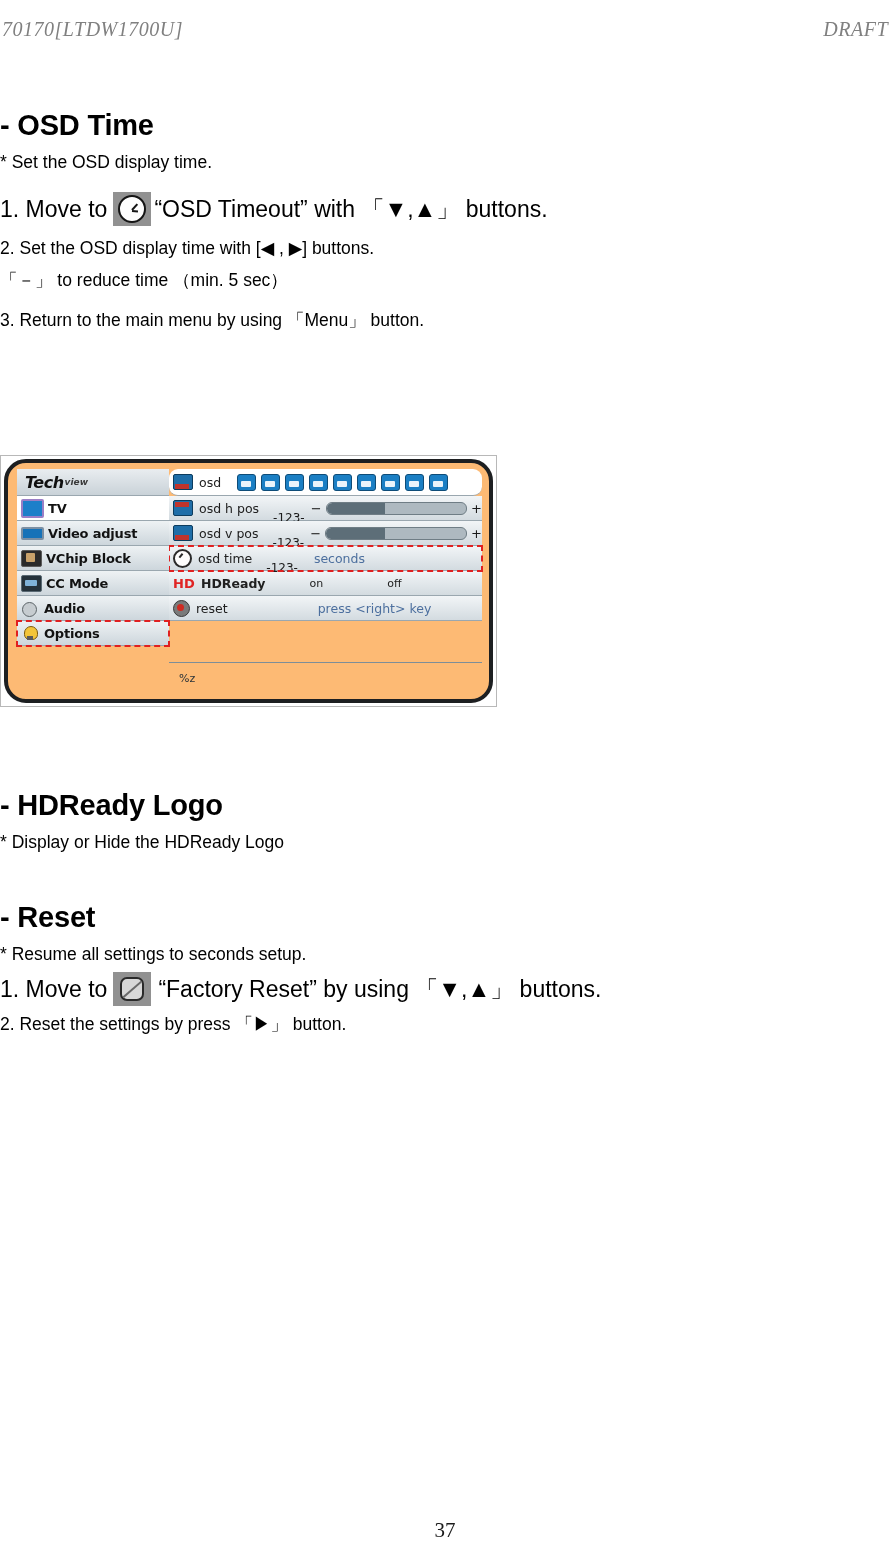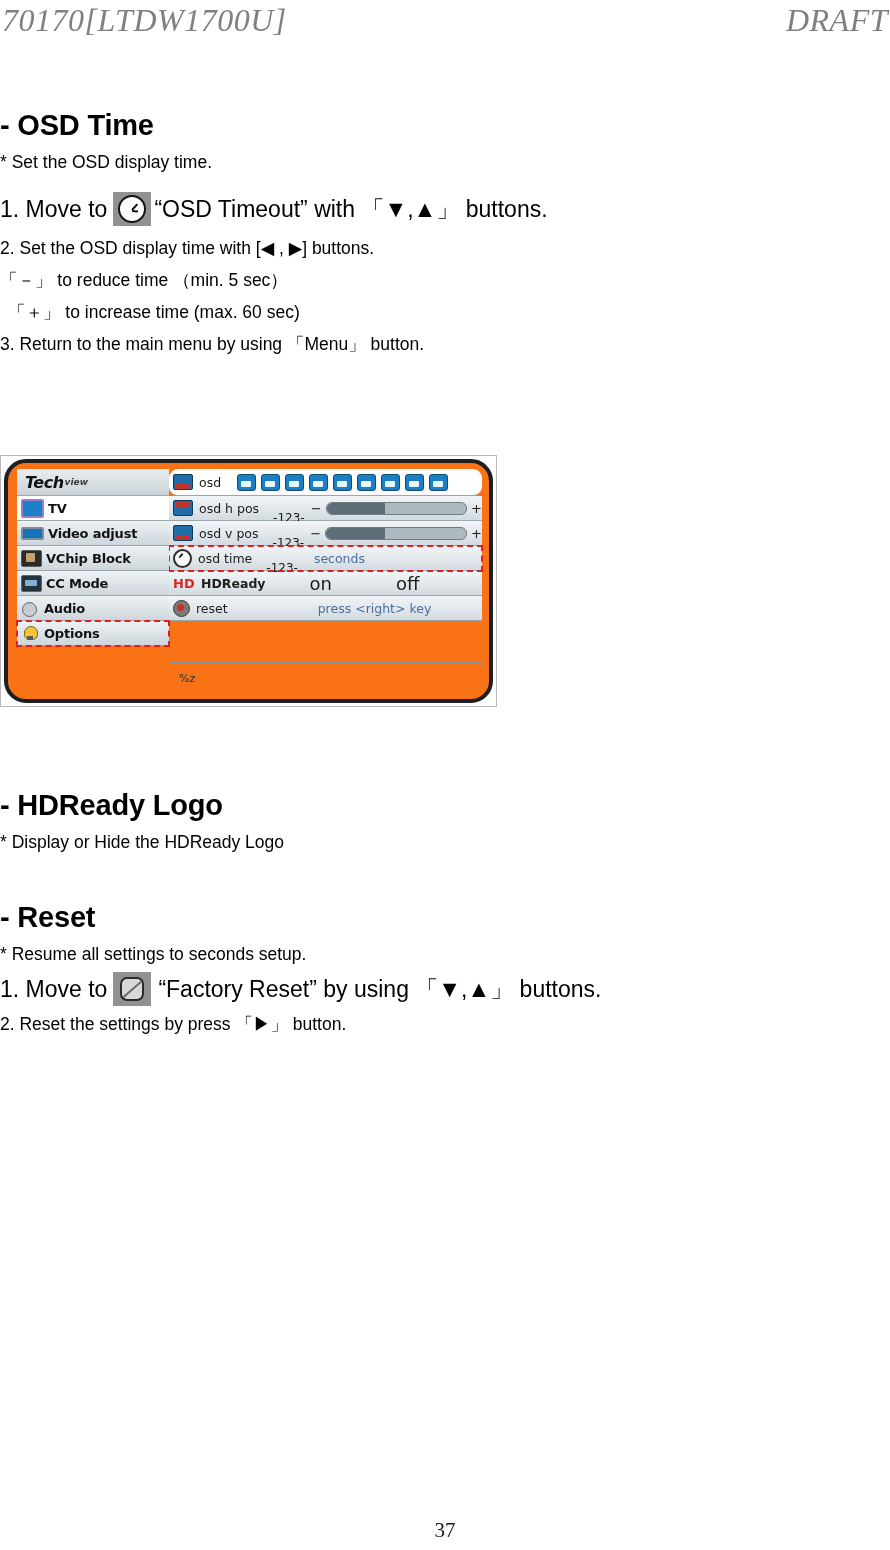--- a/index.html
+++ b/index.html
@@ -19,24 +19,24 @@
   
   .page-header {
     position: absolute;
     top: 2px;
     left: 0;
     width: 890px;
     height: 36px;
   }
   .hdr-left, .hdr-right {
     position: absolute;
-    top: 0;
+    top: 16px;
     font-family: "Liberation Serif", serif;
     font-style: italic;
-    font-size: 32px;
+    font-size: 20px;
     letter-spacing: 0.5px;
     color: #808080;
     white-space: nowrap;
   }
   .hdr-left  { left: 2px; }
   .hdr-right { right: 2px; }
 
   
   .content {
     position: absolute;
@@ -150,21 +150,21 @@
     height: 252px;
     background: #ffffff;
     border: 1px solid #b8b8b8;
     box-sizing: border-box;
     padding: 3px;
   }
   .osd-bezel {
     width: 100%;
     height: 100%;
     box-sizing: border-box;
-    background: #f97316;
+    background: #fdba74;
     border: 4px solid #1d1f21;
     border-radius: 22px;
     padding: 6px 7px 6px 9px;
     position: relative;
     overflow: hidden;
   }
   .osd-inner {
     display: flex;
     width: 100%;
     height: 100%;
@@ -312,21 +312,21 @@
     width: 15px; height: 15px;
   }
   .micon-reset::after {
     content:""; position:absolute; left:3px; top:3px;
     width:7px; height:7px; border-radius:50%; background:#cf2b22;
   }
 
   .mlabel { margin-left: 6px; white-space: nowrap; }
   .mval   { margin-left: 14px; color: #1a1a1a; font-size: 12px; white-space: nowrap; margin-top: 20px; }
   .mhint  { margin-left: 16px; color: #4c6f9e; font-size: 12.5px; white-space: nowrap; }
-  .mopt   { color: #1a1a1a; font-size: 18px; white-space: nowrap; }
+  .mopt   { color: #1a1a1a; font-size: 11px; white-space: nowrap; }
 
   .lang-strip {
     display: flex; gap: 5px; margin-left: 16px;
   }
   .lang-ic {
     width: 17px; height: 15px; border-radius: 3px;
     background: #1b7fc4; border: 1px solid #0e4c78;
     position: relative;
   }
   .lang-ic::after {
@@ -404,21 +404,20 @@
         <span class="clock-face"></span>
       </span>
     <span class="txt">“OSD Timeout” with 「▼,▲」 buttons.</span>
   </div>
 
   <div class="gap-s"></div>
   <p class="line">2. Set the OSD display time with [◀ , ▶] buttons.</p>
   <div style="height:8px"></div>
   <p class="line" style="padding-left:0">「－」 to reduce time （min. 5 sec）</p>
   <div style="height:8px"></div>
-  <p class="line" style="padding-left:8px">「＋」 to increase time (max. 60 sec)</p>
   <div style="height:8px"></div>
   <p class="line">3. Return to the main menu by using 「Menu」 button.</p>
 </div>
 
 <div class="osd-figure">
   <div class="osd-bezel">
     <div class="osd-inner">
 
       <div class="osd-side">
         <div class="brand">

